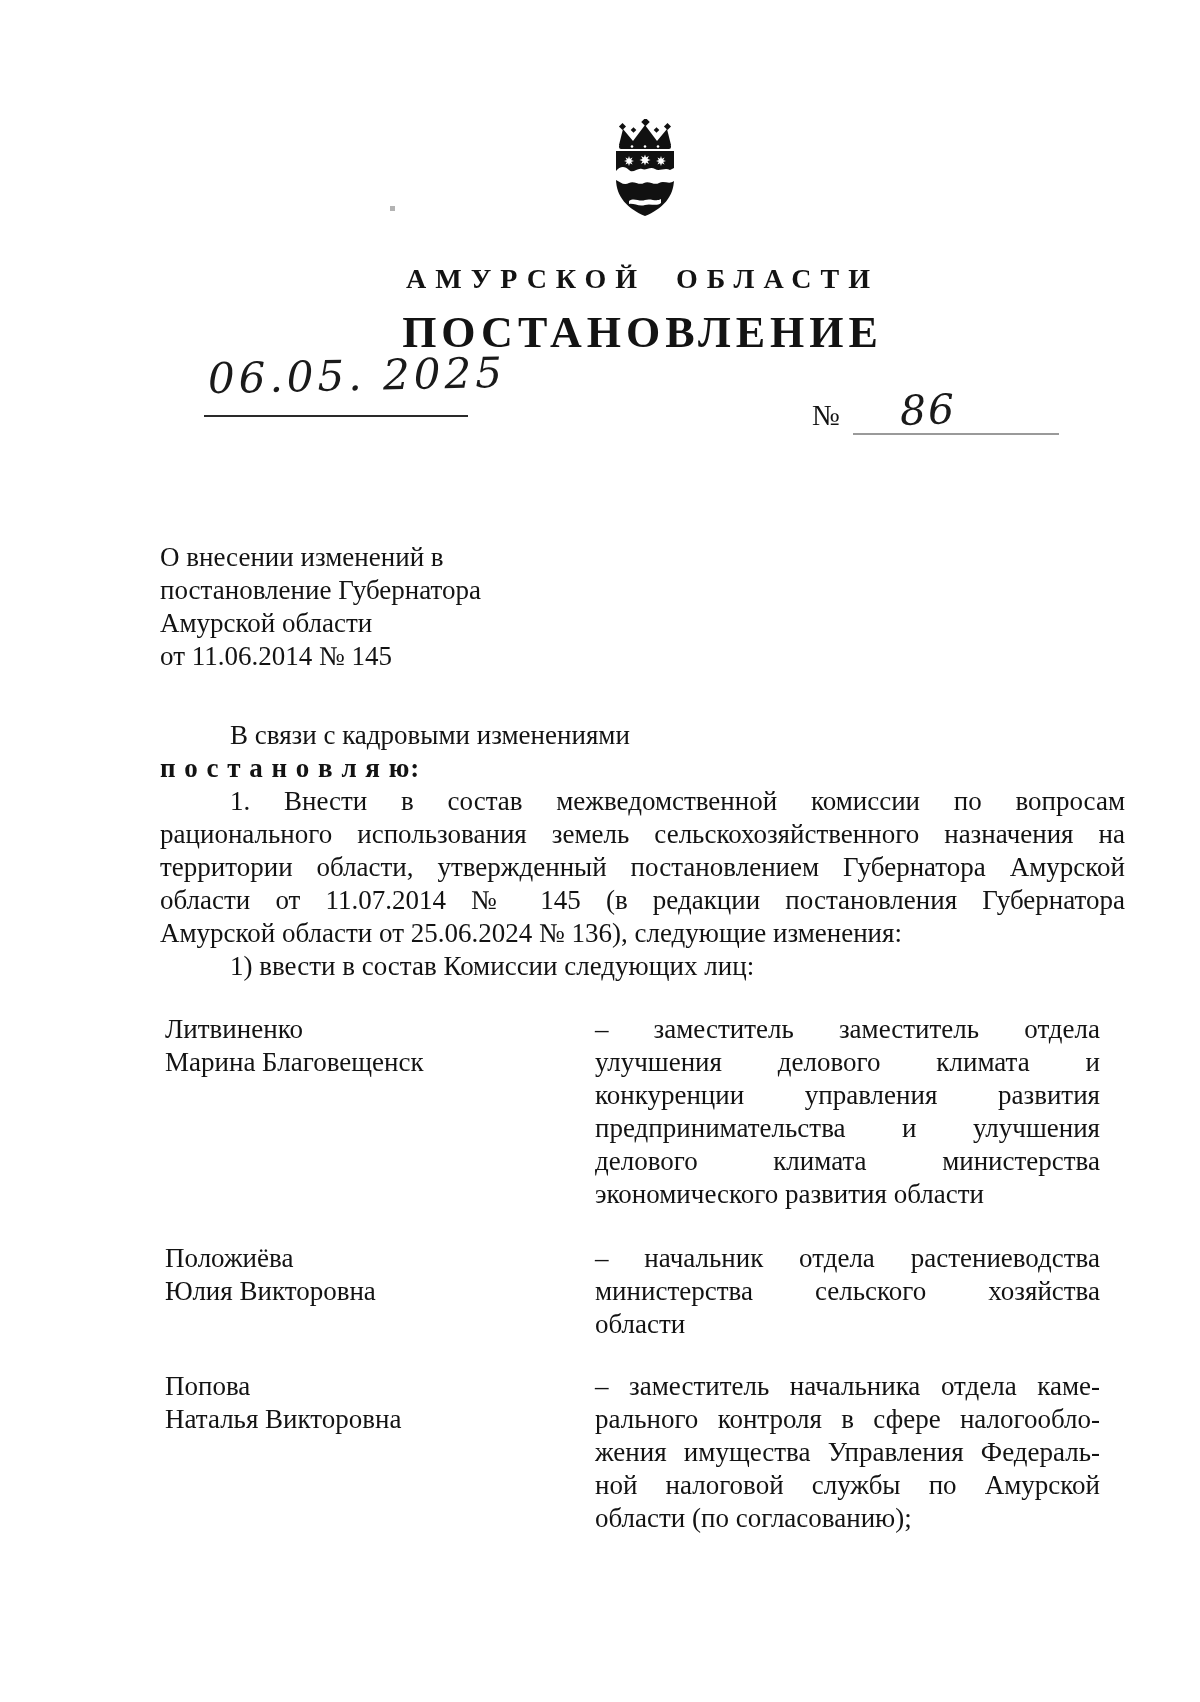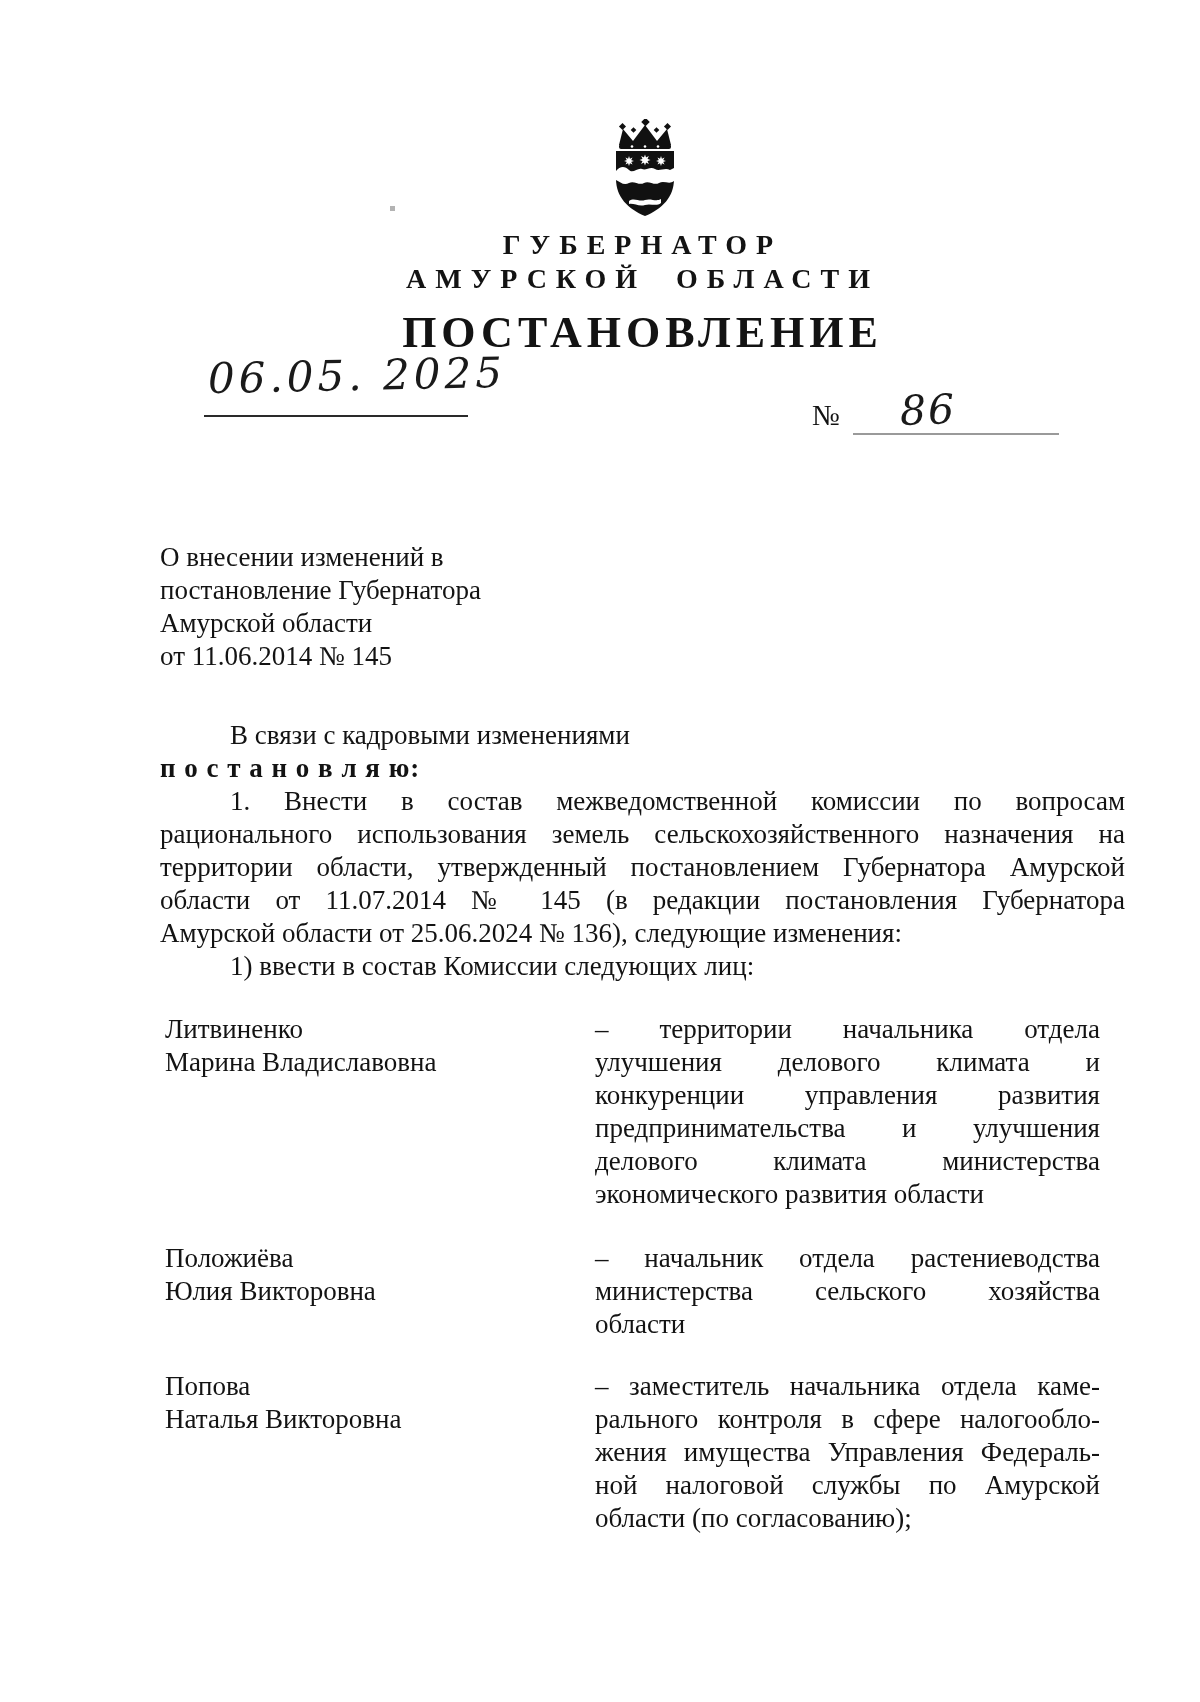--- a/index.html
+++ b/index.html
@@ -87,21 +87,20 @@
       <use href="#star8" transform="translate(17,42) scale(0.9)"></use>
       <use href="#star8" transform="translate(33,41)"></use>
       <use href="#star8" transform="translate(49,42) scale(0.9)"></use>
     </g>
     <path fill="#ffffff" d="M4,52 C8,47 13,47 17,51 C21,55 26,48 30,50 C34,52 38,47 43,50 C47,53 53,48 58,51 L62,49 L62,62 C57,66 52,61 47,64 C42,67 37,61 32,64 C27,67 22,61 17,64 C12,67 8,63 4,61 Z"></path>
     <path fill="#ffffff" d="M17,82 C22,78 27,83 33,81 C39,79 44,83 49,80 L49,84 C44,88 39,84 33,86 C27,88 22,84 17,85 Z"></path>
   </svg>
 
   <div class="abs speck"></div>
 
-  <div class="abs org org1">ГУБЕРНАТОР</div>
   <div class="abs org org2">АМУРСКОЙ ОБЛАСТИ</div>
   <div class="abs doc-title">ПОСТАНОВЛЕНИЕ</div>
 
   <div class="abs hw hw-date">06.05. 2025</div>
   <div class="abs u-date"></div>
   <div class="abs num-sign">№</div>
   <div class="abs hw hw-num">86</div>
   <div class="abs u-num"></div>
 
   <div class="abs bodytxt subject">
@@ -120,24 +119,24 @@
     <div class="jline">территории области, утвержденный постановлением Губернатора Амурской</div>
     <div class="jline">области от 11.07.2014 № 145 (в редакции постановления Губернатора</div>
     <div class="lline">Амурской области от 25.06.2024 № 136), следующие изменения:</div>
   </div>
 
   <div class="abs bodytxt para2">1) ввести в состав Комиссии следующих лиц:</div>
 
   <div class="member m1">
     <div class="mname">
       <div>Литвиненко</div>
-      <div>Марина Владиславовна</div>
+      <div>Марина Благовещенск</div>
     </div>
     <div class="mrole">
-      <div class="jline">– территории начальника отдела</div>
+      <div class="jline">– заместитель заместитель отдела</div>
       <div class="jline">улучшения делового климата и</div>
       <div class="jline">конкуренции управления развития</div>
       <div class="jline">предпринимательства и улучшения</div>
       <div class="jline">делового климата министерства</div>
       <div class="lline">экономического развития области</div>
     </div>
   </div>
 
   <div class="member m2">
     <div class="mname">

